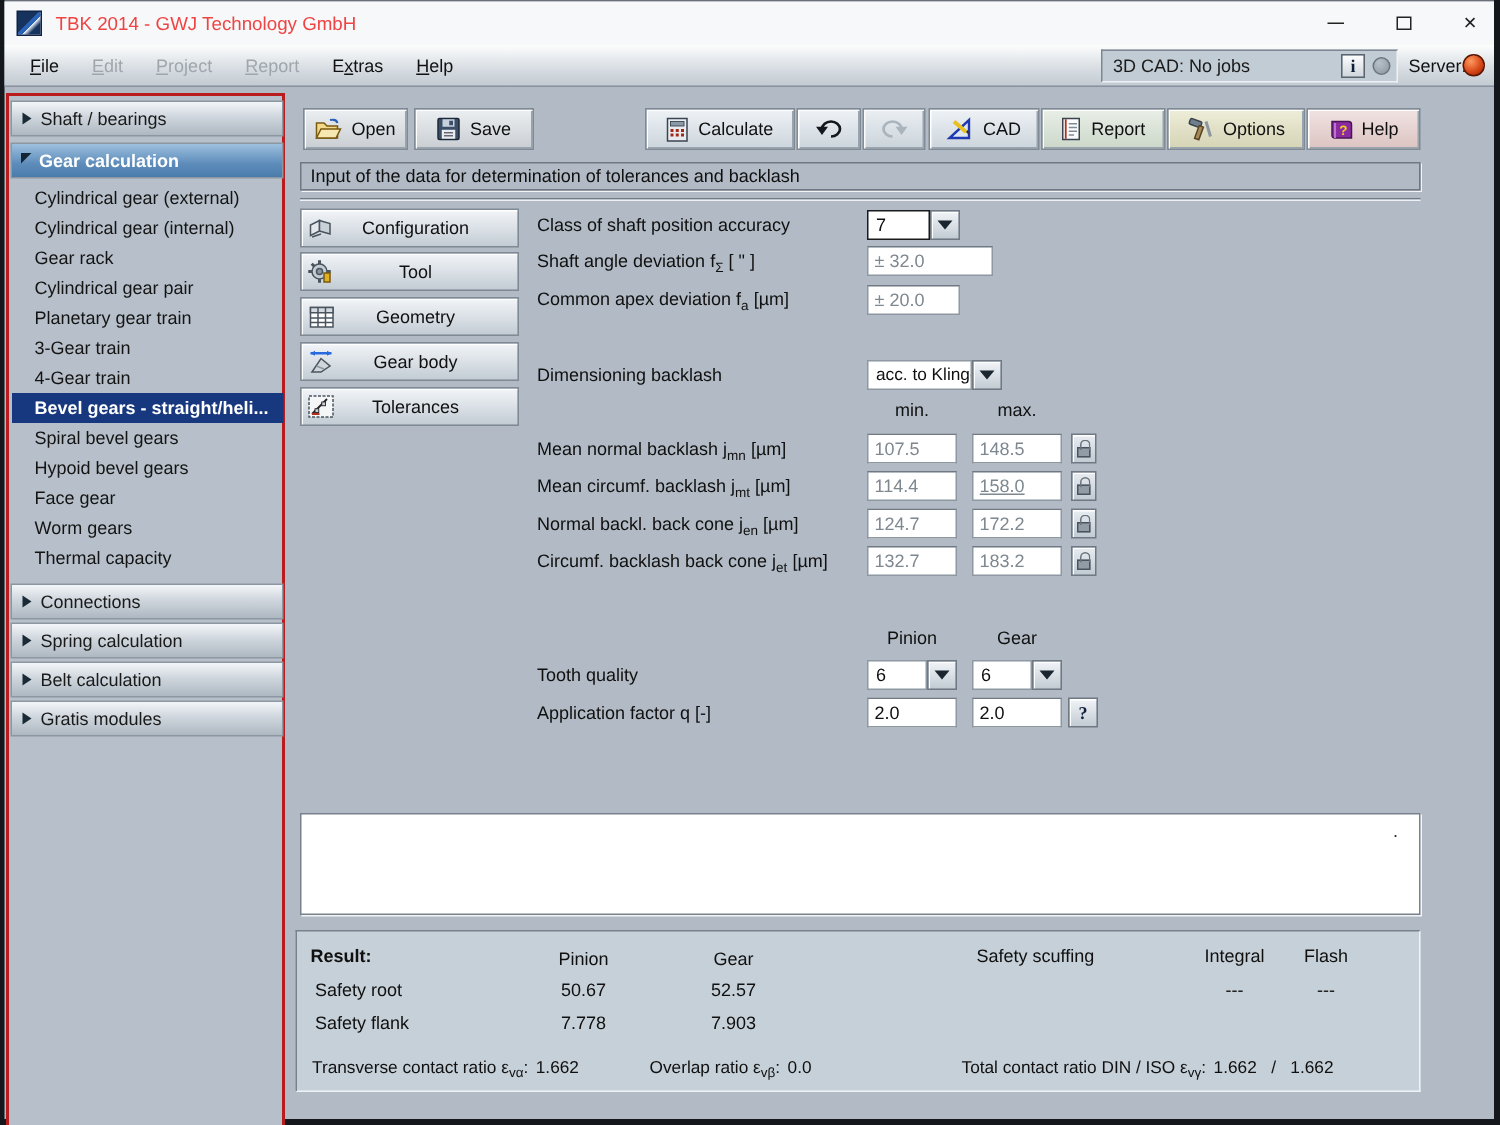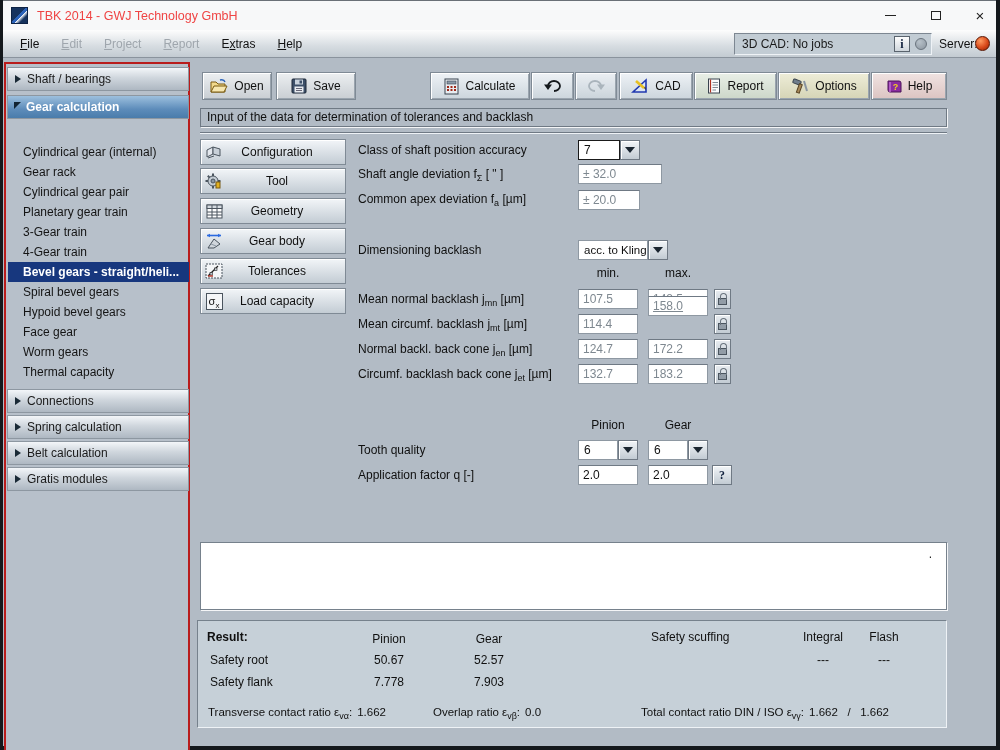--- a/index.html
+++ b/index.html
@@ -136,20 +136,21 @@
   <div class="abs sidebar">
     <div class="side-header" style="top:3px;">
         <span class="tri"></span>
         <span>Shaft / bearings</span>
       </div>
     <div class="side-header expanded" style="top:31px;">
         <span class="tri"></span>
         <span>Gear calculation</span>
       </div>
 
+    <div class="side-item" style="top:58px;">Cylindrical gear (external)</div>
     <div class="side-item" style="top:78px;">Cylindrical gear (internal)</div>
     <div class="side-item" style="top:98px;">Gear rack</div>
     <div class="side-item" style="top:118px;">Cylindrical gear pair</div>
     <div class="side-item" style="top:138px;">Planetary gear train</div>
     <div class="side-item" style="top:158px;">3-Gear train</div>
     <div class="side-item" style="top:178px;">4-Gear train</div>
     <div class="side-item selected" style="top:198px;">Bevel gears - straight/heli...</div>
     <div class="side-item" style="top:218px;">Spiral bevel gears</div>
     <div class="side-item" style="top:238px;">Hypoid bevel gears</div>
     <div class="side-item" style="top:258px;">Face gear</div>
@@ -317,26 +318,20 @@
         <svg width="18" height="16" viewBox="0 0 18 16">
           <rect x="1" y="1" width="16" height="14" fill="#f4f6f8" stroke="#4a545e" stroke-dasharray="2 1"></rect>
           <polyline points="3,13 13,3" stroke="#222" stroke-width="1.2" fill="none"></polyline>
           <rect x="5" y="9.5" width="2.5" height="2.5" fill="#c8d0d8" stroke="#222" stroke-width=".6"></rect>
           <rect x="9.5" y="5" width="2.5" height="2.5" fill="#c8d0d8" stroke="#222" stroke-width=".6"></rect>
           <line x1="3" y1="13" x2="8" y2="13" stroke="#b03020" stroke-width="1.4"></line>
         </svg>
       </span>
     <span class="cap">Tolerances</span>
   </div>
-  <div class="navbtn" style="top:288px;">
-    <span class="ic">
-        <span style="display:inline-block;width:17px;height:17px;background:#f4f6f8;border:1px solid #4a545e;text-align:center;line-height:15px;font-size:11px;"><span>σ</span><sub style="font-size:8px;">x</sub></span>
-      </span>
-    <span class="cap">Load capacity</span>
-  </div>
 
   <span class="flabel" style="left:358px; top:143px;">Class of shaft position accuracy</span>
   <div class="combo-field focused" style="left:578px; top:140px; width:42px;">7</div>
   <div class="dd-btn" style="left:620px; top:140px;">
       <span class="arr"></span>
     </div>
 
   <span class="flabel" style="left:358px; top:167px;"><span>Shaft angle deviation f</span><sub>Σ</sub><span> [ " ]</span></span>
   <input class="field gray" style="left: 578px; top: 164px; width: 84px;" value="± 32.0">
 
@@ -354,21 +349,21 @@
 
   <span class="flabel" style="left:358px; top:292px;"><span>Mean normal backlash j</span><sub>mn</sub><span> [µm]</span></span>
   <input class="field gray" style="left: 578px; top: 289px; width: 60px;" value="107.5">
   <input class="field gray" style="left: 648px; top: 289px; width: 60px;" value="148.5">
   <div class="lockbtn" style="left:714px; top:289px;">
       <span class="padlock"></span>
     </div>
 
   <span class="flabel" style="left:358px; top:317px;"><span>Mean circumf. backlash j</span><sub>mt</sub><span> [µm]</span></span>
   <input class="field gray" style="left: 578px; top: 314px; width: 60px;" value="114.4">
-  <input class="field gray" style="left: 648px; top: 296px; width: 60px; text-decoration: underline;" value="158.0">
+  <input class="field gray" style="left: 648px; top: 314px; width: 60px; text-decoration: underline;" value="158.0">
   <div class="lockbtn" style="left:714px; top:314px;">
       <span class="padlock"></span>
     </div>
 
   <span class="flabel" style="left:358px; top:342px;"><span>Normal backl. back cone j</span><sub>en</sub><span> [µm]</span></span>
   <input class="field gray" style="left: 578px; top: 339px; width: 60px;" value="124.7">
   <input class="field gray" style="left: 648px; top: 339px; width: 60px;" value="172.2">
   <div class="lockbtn" style="left:714px; top:339px;">
       <span class="padlock"></span>
     </div>

